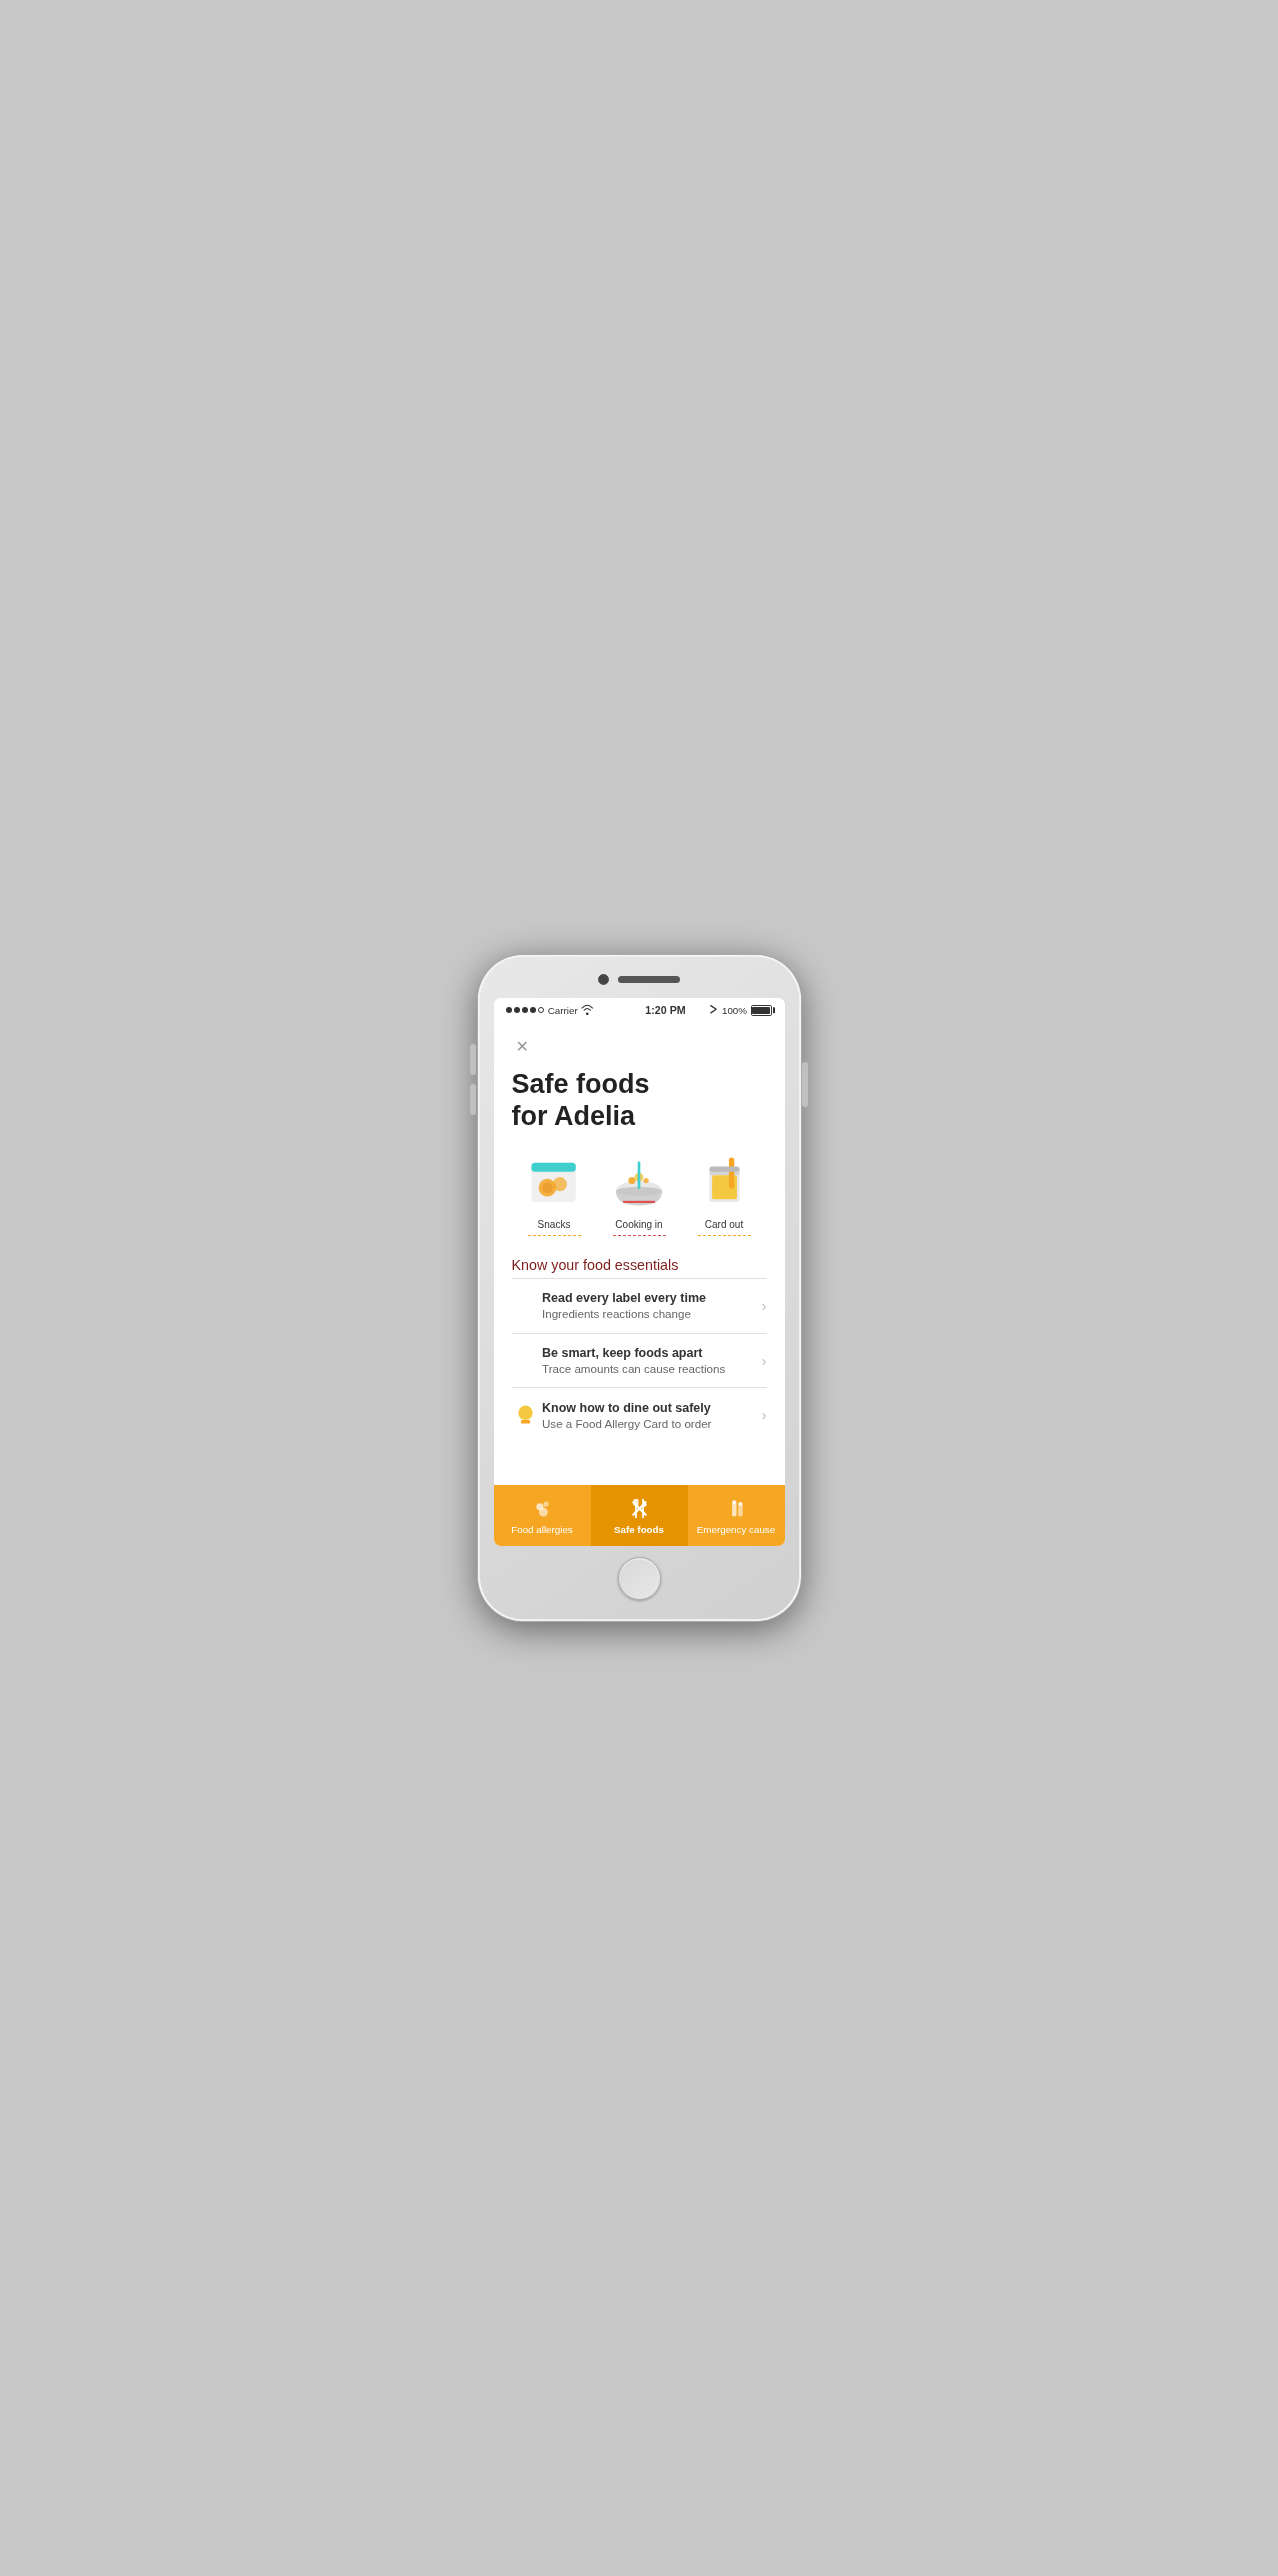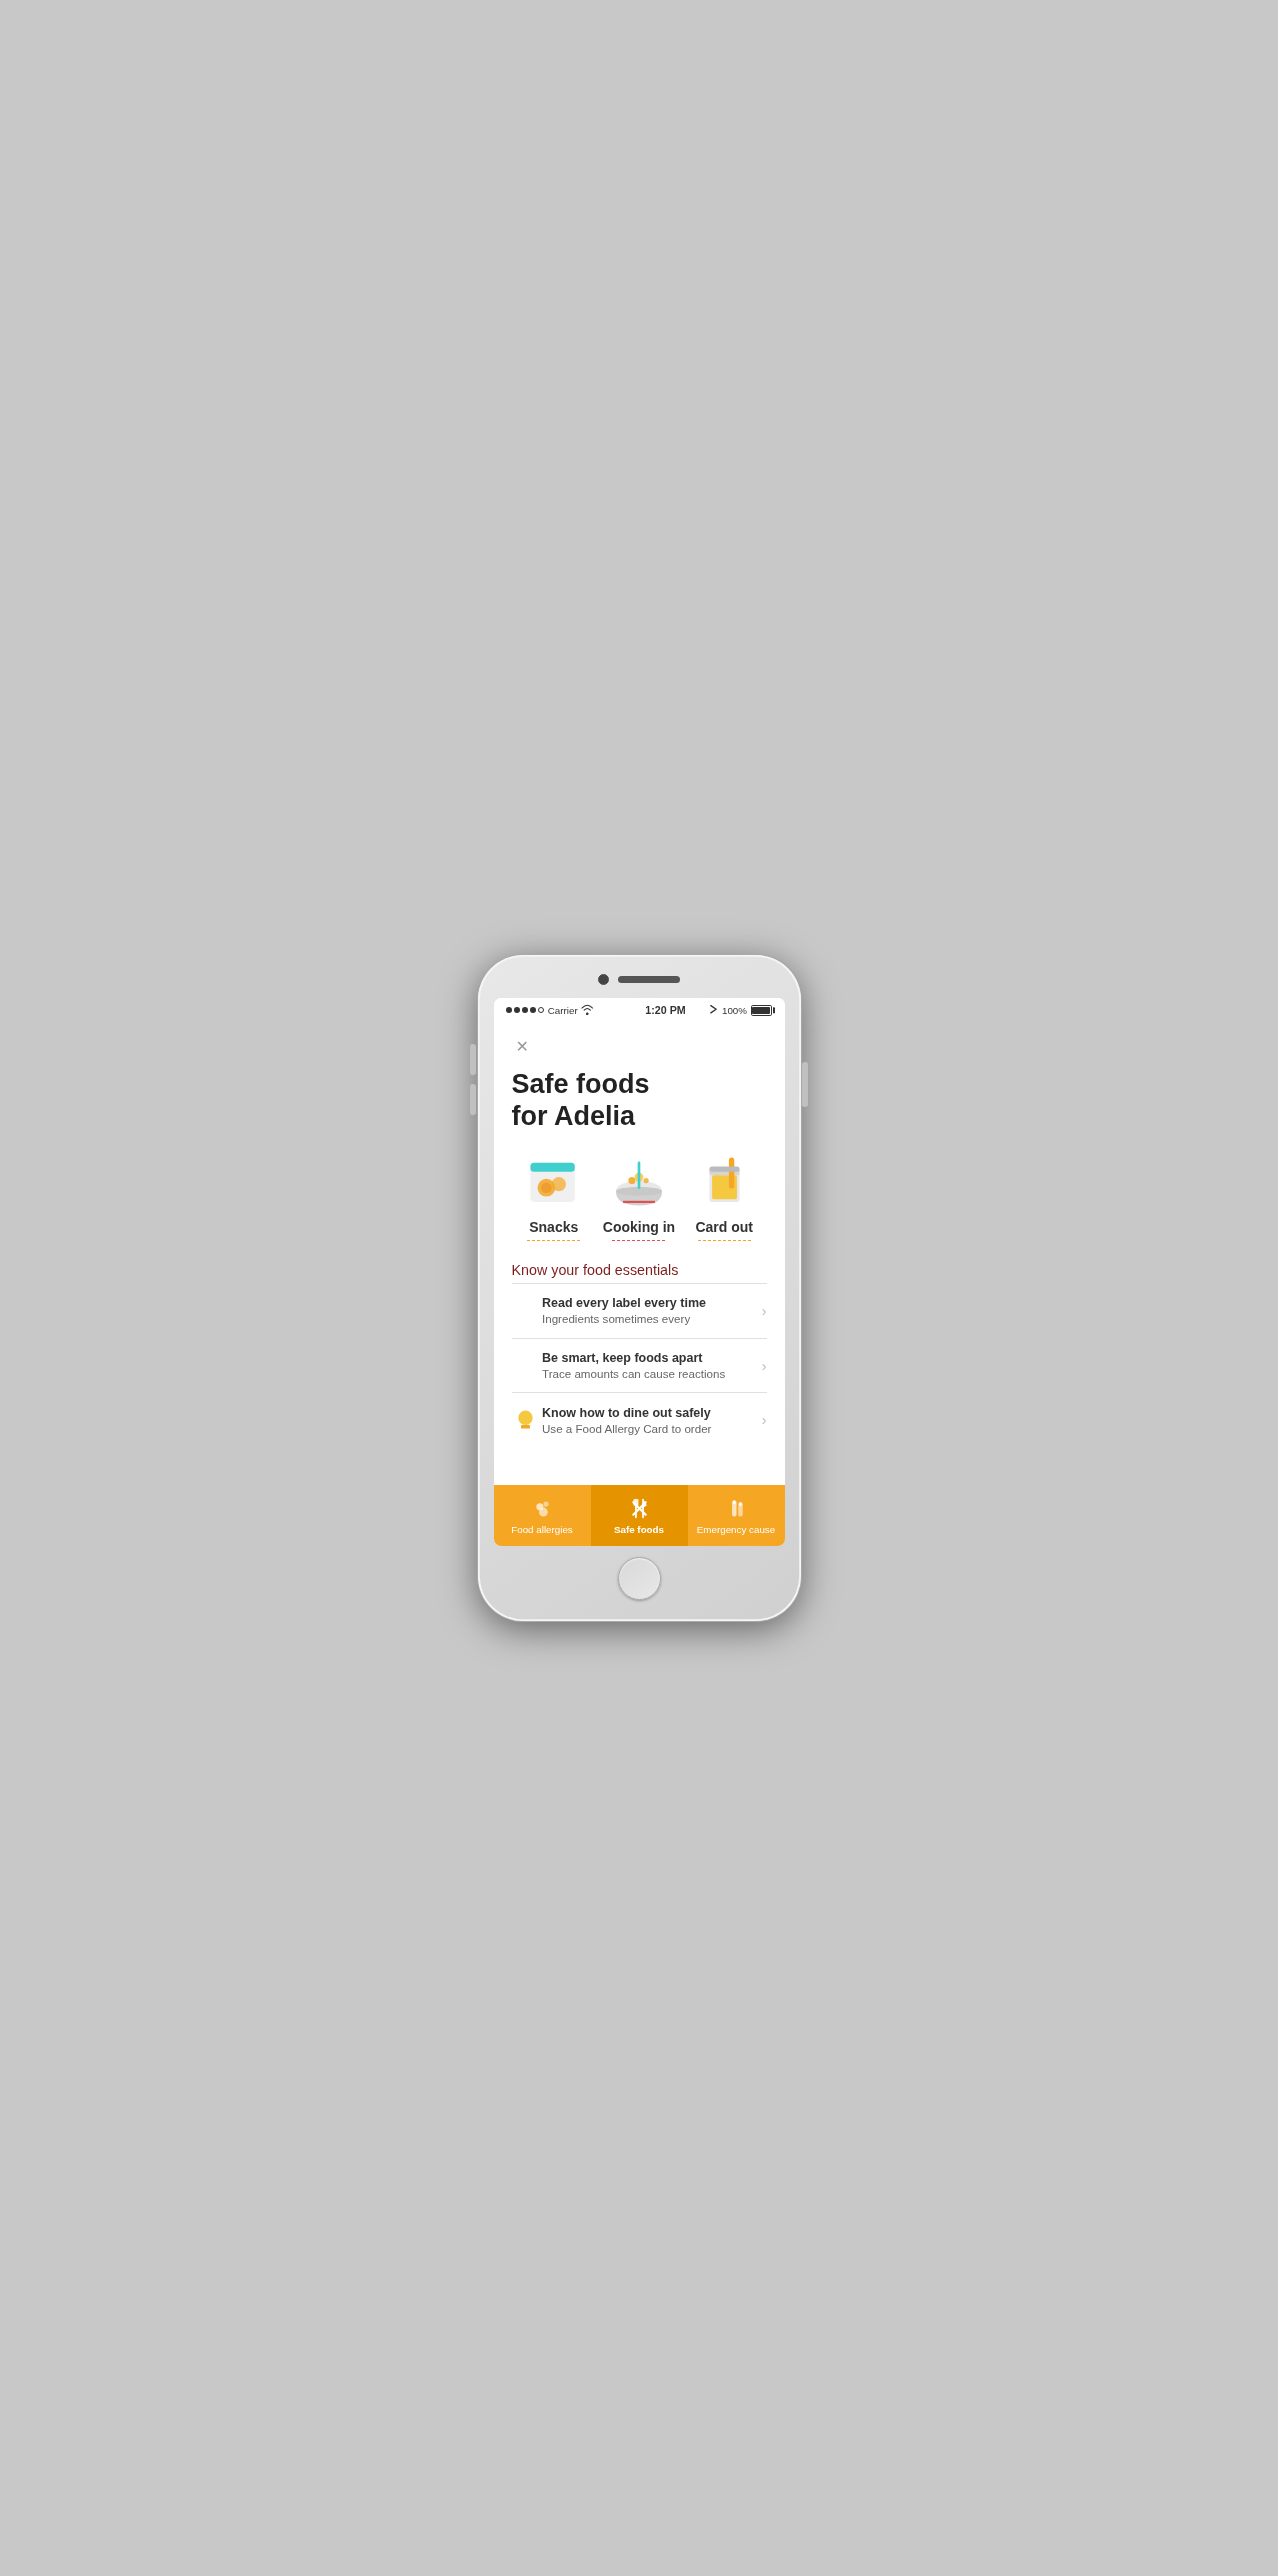--- a/index.html
+++ b/index.html
@@ -217,22 +217,22 @@
 
     .category-icon-wrap {
       width: 71px;
       height: 62px;
       display: flex;
       align-items: center;
       justify-content: center;
     }
 
     .category-label {
-      font-size: 14px;
-      font-weight: 700;
+      font-size: 10px;
+      font-weight: 400;
       color: #333;
     }
 
     .category-underline {
       width: 53px;
       height: 1.8px;
       border-bottom: 1.8px dashed;
       margin-top: -3.6px;
     }
 
@@ -456,21 +456,21 @@
         </div>
       </div>
 
       <div class="section-title">Know your food essentials</div>
       <div class="divider"></div>
 
       <div class="list-item">
         <div class="list-item-icon"></div>
         <div class="list-item-text">
           <div class="list-item-title">Read every label every time</div>
-          <div class="list-item-subtitle">Ingredients sometimes every</div>
+          <div class="list-item-subtitle">Ingredients reactions change</div>
         </div>
         <div class="list-item-chevron">›</div>
       </div>
       <div class="divider"></div>
 
       <div class="list-item">
         <div class="list-item-icon"></div>
         <div class="list-item-text">
           <div class="list-item-title">Be smart, keep foods apart</div>
           <div class="list-item-subtitle">Trace amounts can cause reactions</div>

